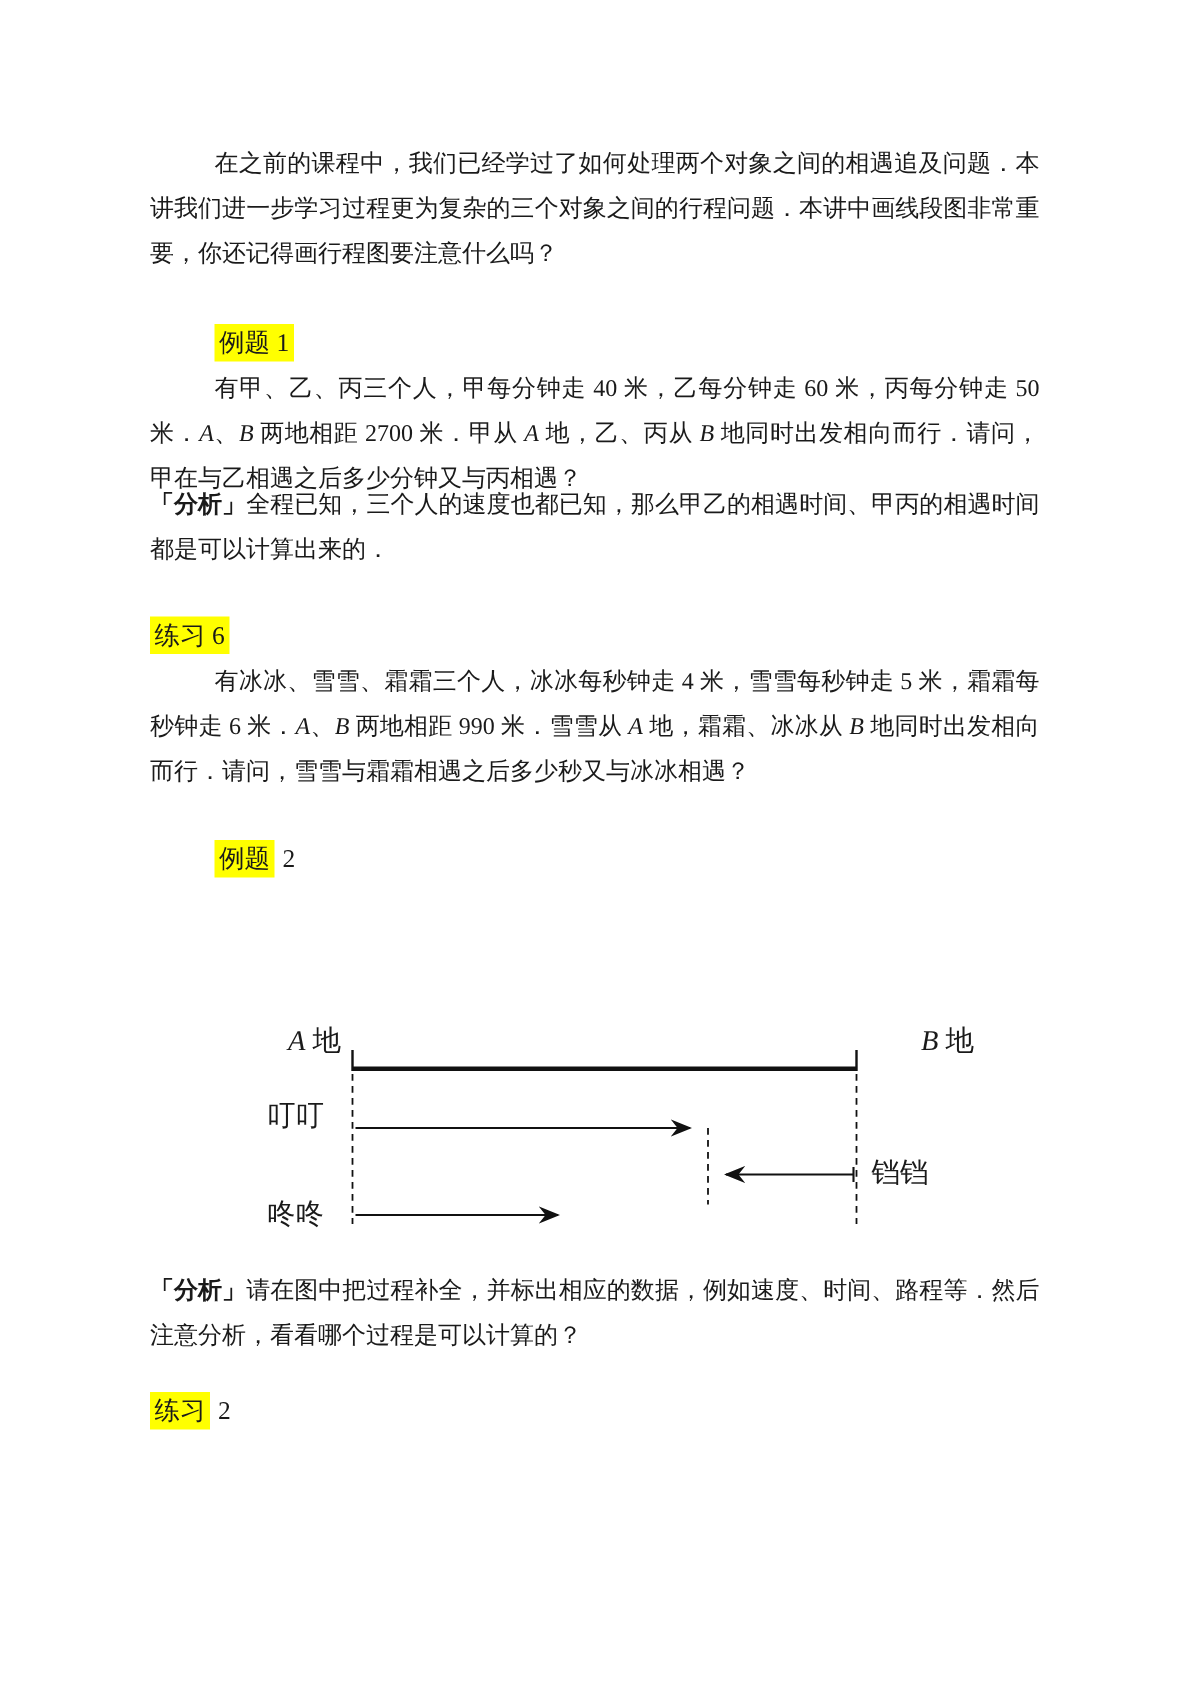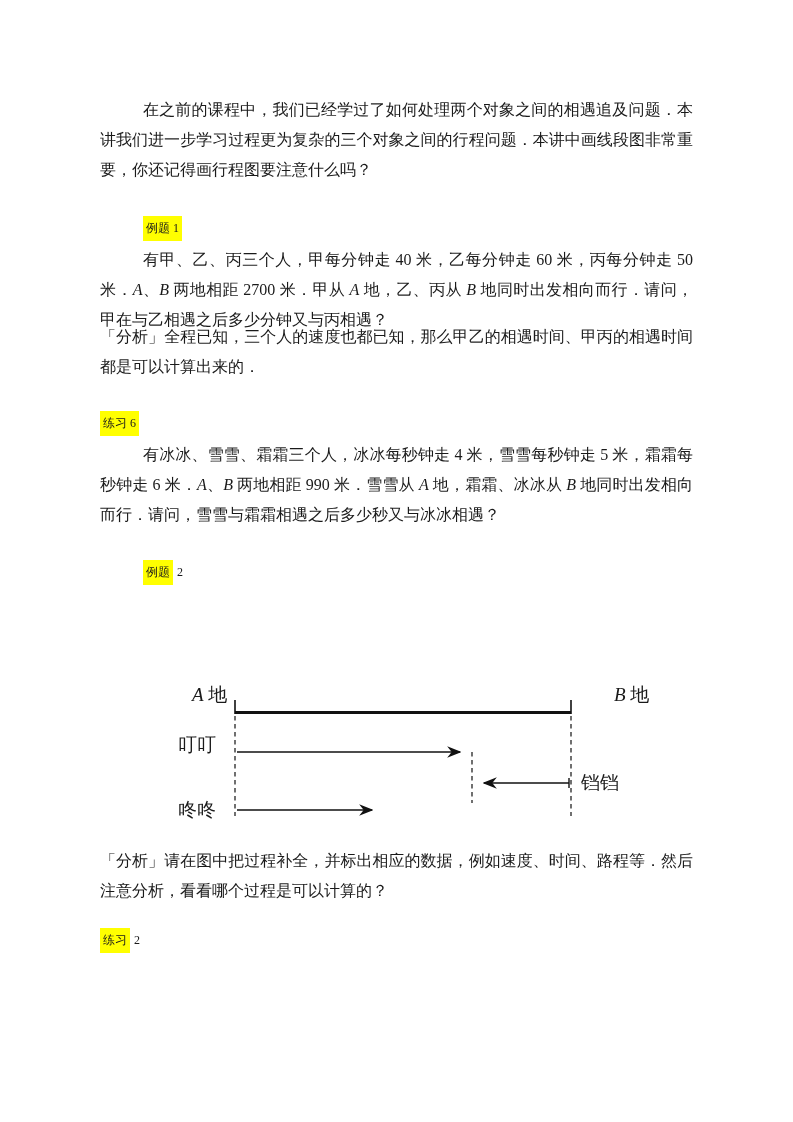--- a/index.html
+++ b/index.html
@@ -21,31 +21,31 @@
     left: 100px;
     width: 593px;
     font-size: 16px;
     line-height: 30px;
     text-align: justify;
     margin: 0;
   }
   .para.indent { text-indent: 43px; }
   .heading {
     position: absolute;
-    font-size: 12px;
+    font-size: 17px;
     line-height: 25px;
     white-space: nowrap;
   }
   .badge {
     display: inline-block;
     background: #ffff00;
     padding: 0 3px;
   }
   .badge-suffix { padding-left: 1px; }
-  .analysis-label { font-weight: normal; }
+  .analysis-label { font-weight: bold; }
   i { font-style: italic; }
   .diagram {
     position: absolute;
     left: 100px;
     top: 685px;
     width: 593px;
     height: 140px;
   }
   .diagram svg { position: absolute; left: 0; top: 0; }
   .dg-label {

